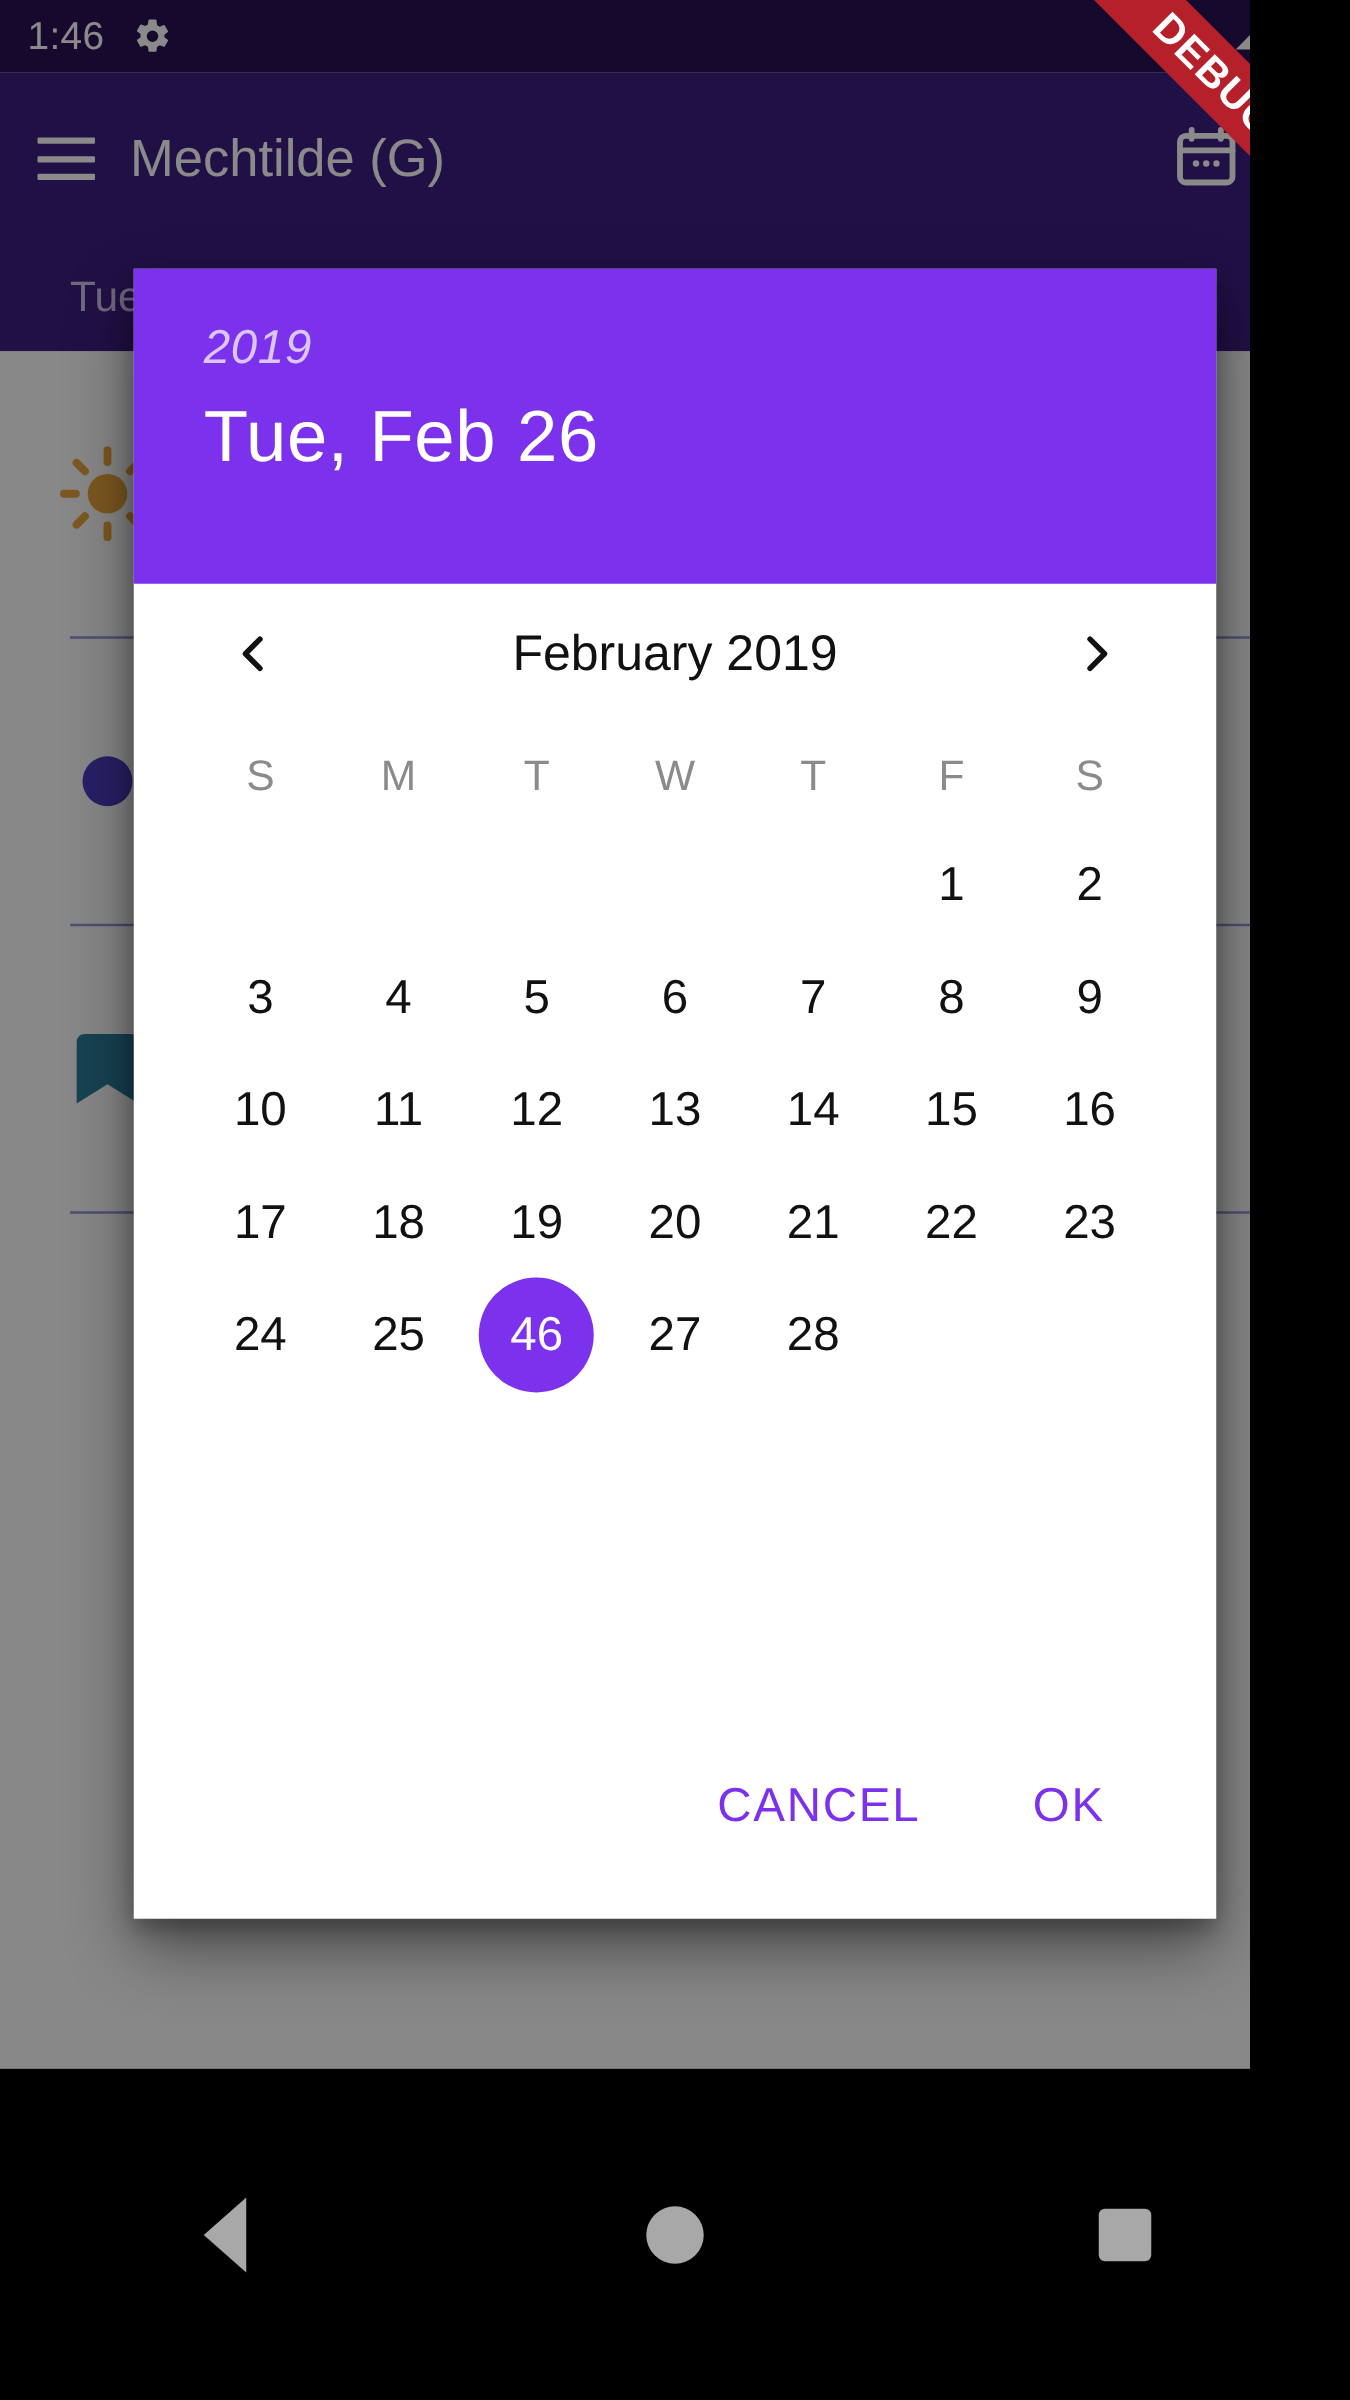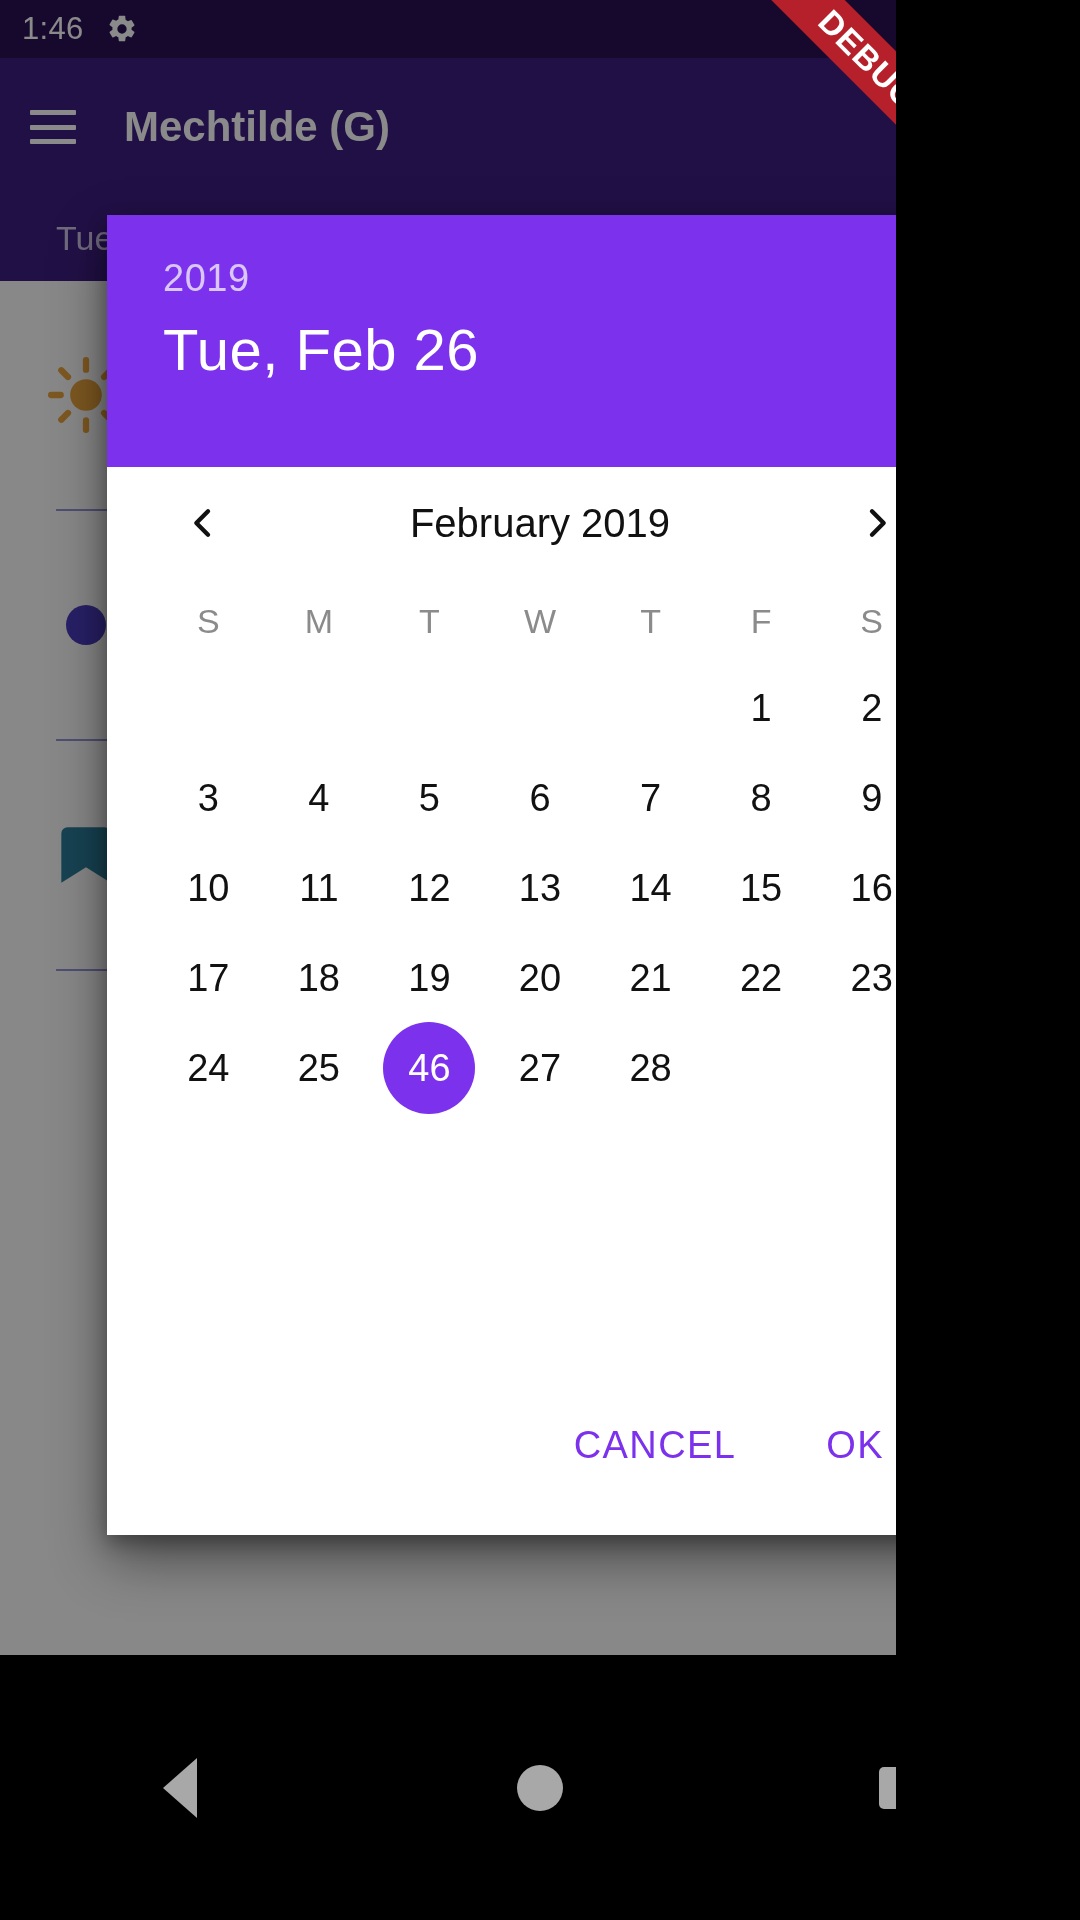--- a/index.html
+++ b/index.html
@@ -4,21 +4,21 @@
 <style>
   * { margin:0; padding:0; box-sizing:border-box; }
   html, body {
     width:1080px; height:1920px;
     background:#000;
     font-family:"Liberation Sans", sans-serif;
     overflow:hidden;
   }
   #screen {
     position:relative;
-    width:896px; height:1920px;
+    width:1000px; height:1920px;
     background:#000;
     overflow:hidden;
   }
 
   
   #app-layer { position:absolute; left:0; top:0; width:1080px; height:1655px; background:#fafafa; }
 
   .status-bar {
     position:absolute; left:0; top:0; width:1080px; height:58px;
     background:#2a1154;
@@ -27,21 +27,21 @@
   .status-time { color:#fff; font-size:31px; letter-spacing:.3px; }
   .status-gear { margin-left:22px; display:flex; align-items:center; }
   .status-right { margin-left:auto; display:flex; align-items:center; gap:16px; }
 
   .app-bar {
     position:absolute; left:0; top:58px; width:1080px; height:138px;
     background:#3d1e82; display:flex; align-items:center; padding:0 30px;
   }
   .hamburger { width:46px; height:34px; display:flex; flex-direction:column; justify-content:space-between; }
   .hamburger span { display:block; height:5px; background:#fff; border-radius:1px; }
-  .app-title { color:#fff; font-size:42px; margin-left:48px; font-weight:700; }
+  .app-title { color:#fff; font-size:42px; margin-left:28px; font-weight:400; }
   .app-bar-actions { margin-left:auto; display:flex; align-items:center; gap:48px; }
   .overflow-dots { display:flex; flex-direction:column; gap:7px; align-items:center; }
   .overflow-dots i { display:block; width:9px; height:9px; border-radius:50%; background:#fff; }
 
   .sub-header {
     position:absolute; left:0; top:196px; width:1080px; height:85px;
     background:#3d1e82; display:flex; align-items:center; padding-left:56px;
   }
   .sub-header-text { color:#cfc4e8; font-size:34px; }
 
@@ -54,21 +54,21 @@
   
   #scrim { position:absolute; left:0; top:0; width:1080px; height:1655px; background:rgba(0,0,0,0.46); }
 
   
   #dialog {
     position:absolute; left:107px; top:215px; width:866px; height:1320px;
     background:#ffffff;
     box-shadow:0 24px 52px rgba(0,0,0,.45), 0 8px 18px rgba(0,0,0,.3);
   }
   .dlg-header { height:252px; background:#7c32ec; padding:42px 56px 0 56px; }
-  .dlg-year { color:rgba(255,255,255,.72); font-size:38px; letter-spacing:.5px; }
+  .dlg-year { color:rgba(255,255,255,.72); font-size:38px; letter-spacing:.5px;font-style:italic; }
   .dlg-date { color:#fff; font-size:58px; margin-top:16px; font-weight:400; letter-spacing:.5px; }
 
   .dlg-body { padding:0 46px; }
 
   .month-nav { height:112px; display:flex; align-items:center; justify-content:space-between; padding:12px 14px; }
   .nav-arrow {
     width:72px; height:72px; display:flex; align-items:center; justify-content:center;
     color:#111; font-size:0;
   }
   .month-label { font-size:40px; color:#111; }

